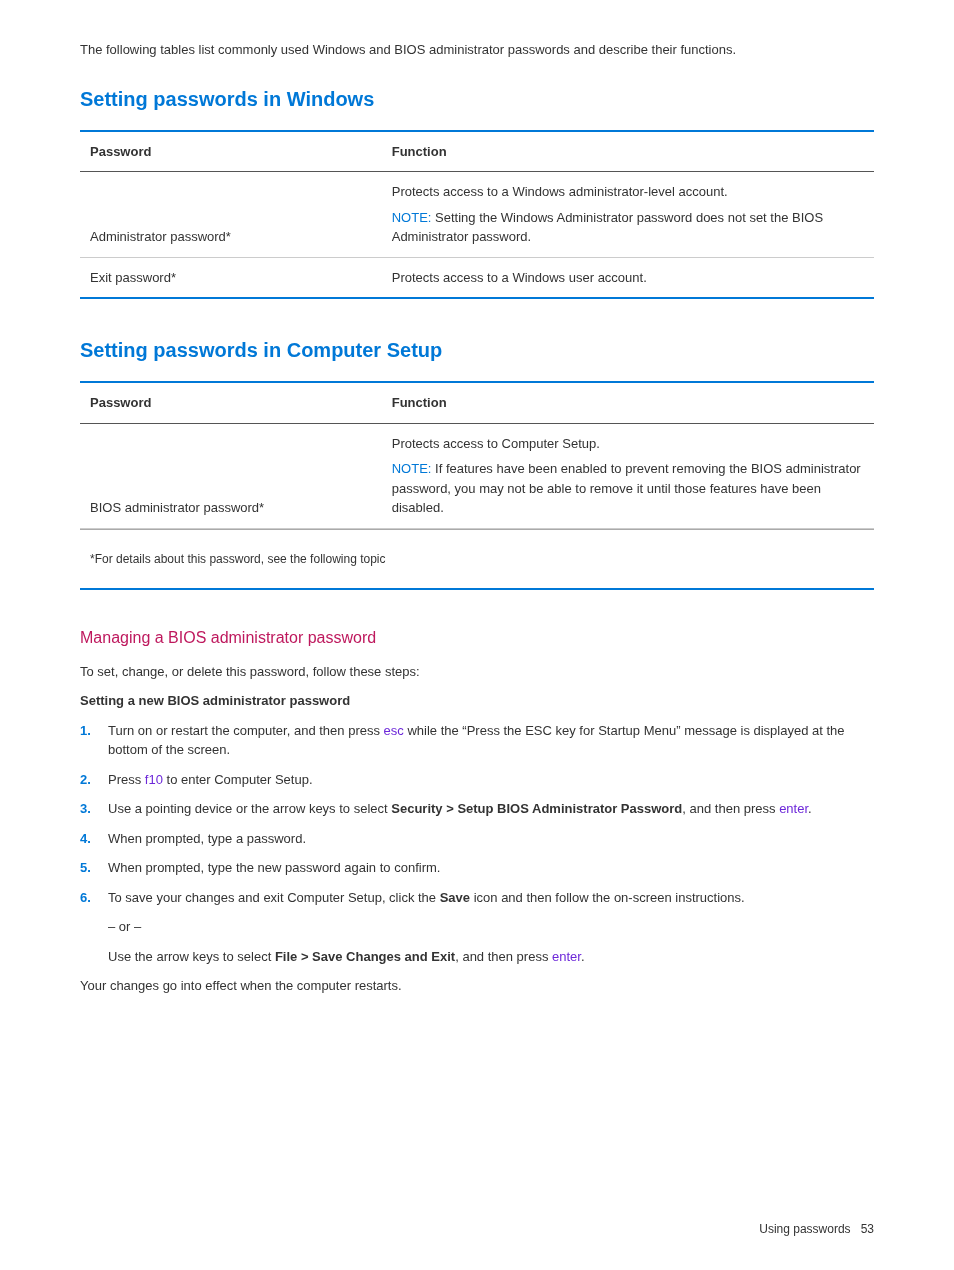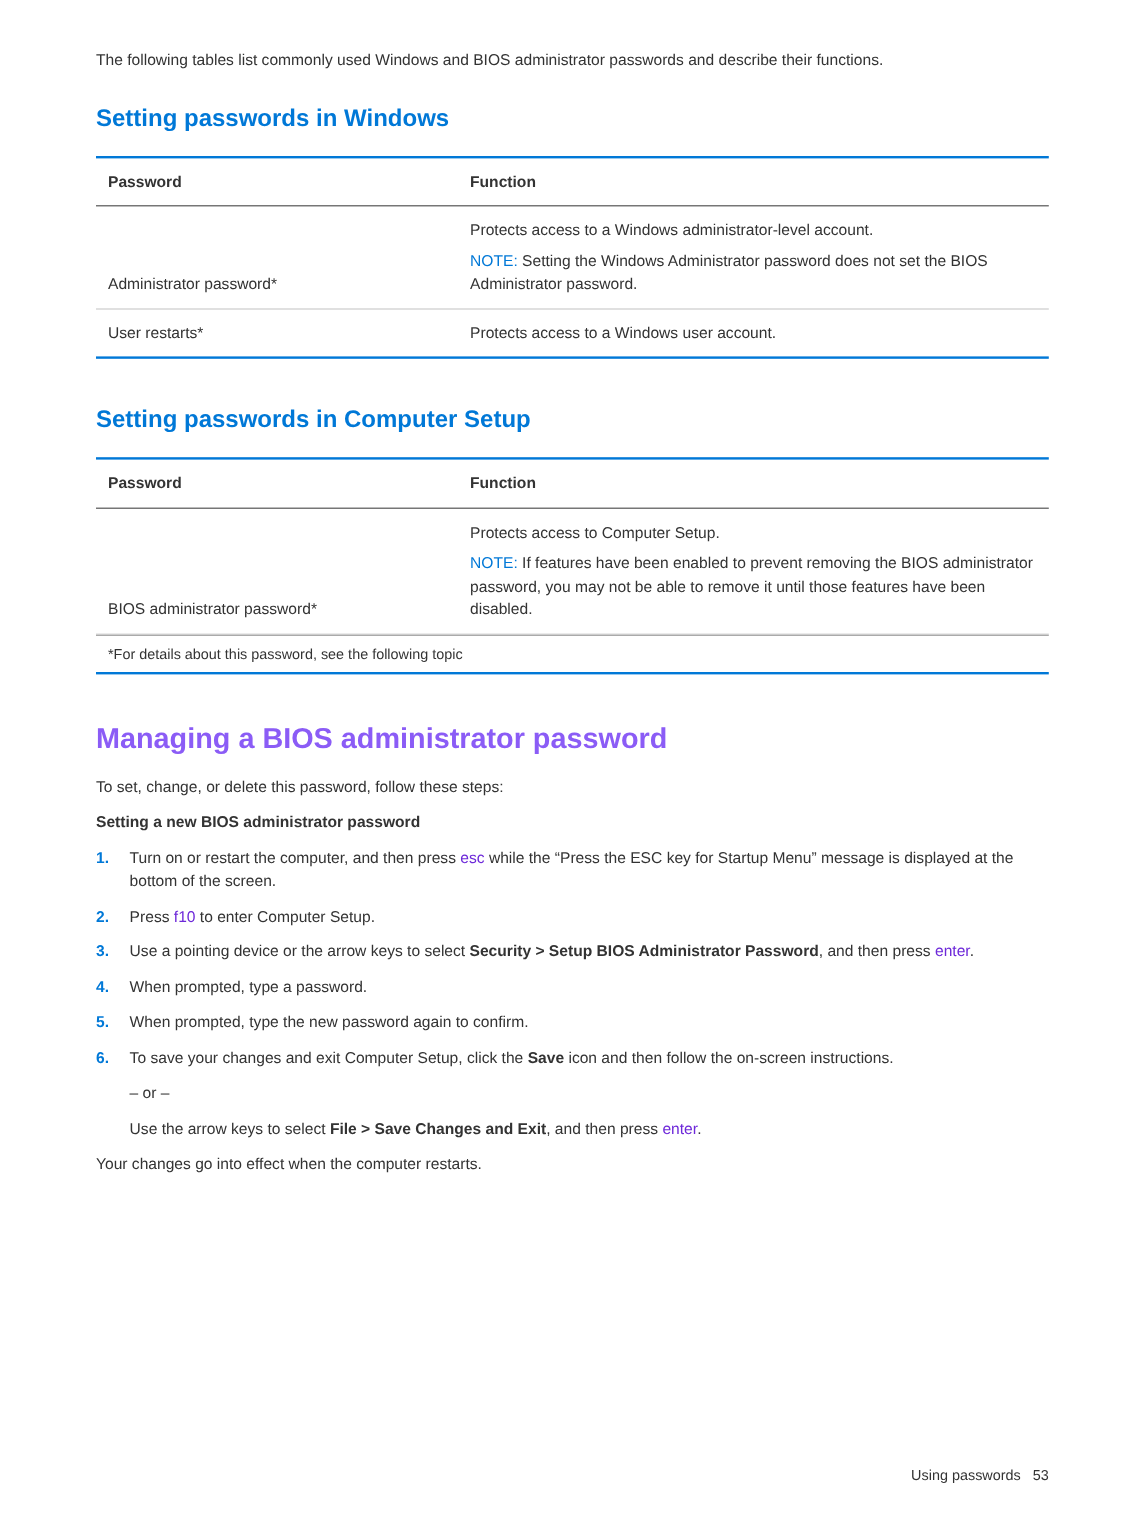--- a/index.html
+++ b/index.html
@@ -39,23 +39,23 @@
     .note-label {
       color: #0078d7;
       font-weight: normal;
     }
 
     .managing-section {
       margin-bottom: 20px;
     }
 
     .managing-title {
-      color: #8b5cf6;
-      font-size: 24px;
-      font-weight: bold;
+      color: #be185d;
+      font-size: 16px;
+      font-weight: normal;
       margin-bottom: 12px;
     }
 
     .managing-intro {
       margin-bottom: 10px;
       font-size: 13px;
     }
 
     .sub-heading {
       font-weight: bold;
@@ -188,21 +188,21 @@
     <div class="table-body-row">
       <div class="td-password">Administrator password*</div>
       <div class="td-function">
         <span>Protects access to a Windows administrator-level account.</span>
         <span class="note-row">
           <span class="note-label">NOTE:</span><span>  Setting the Windows Administrator password does not set the BIOS Administrator password.</span>
         </span>
       </div>
     </div>
     <div class="table-body-row">
-      <div class="td-password">User restarts*</div>
+      <div class="td-password">Exit password*</div>
       <div class="td-function">Protects access to a Windows user account.</div>
     </div>
   </div>
 </div>
 
 <div class="section">
   <h2 class="section-title">Setting passwords in Computer Setup</h2>
 
   <div class="table-wrapper">
     <div class="table-header-row">
@@ -211,21 +211,21 @@
     </div>
     <div class="table-body-row">
       <div class="td-password">BIOS administrator password*</div>
       <div class="td-function">
         <span>Protects access to Computer Setup.</span>
         <span class="note-row">
           <span class="note-label">NOTE:</span><span>  If features have been enabled to prevent removing the BIOS administrator password, you may not be able to remove it until those features have been disabled.</span>
         </span>
       </div>
     </div>
-    <div style="padding: 6px 10px; font-size: 12px; border-top: 1px solid #aaa;">
+    <div style="padding: 20px 10px; font-size: 12px; border-top: 1px solid #aaa;">
       <span>*For details about this password, see the following topic</span>
     </div>
   </div>
 </div>
 
 <div class="managing-section">
   <h2 class="managing-title">Managing a BIOS administrator password</h2>
   <p class="managing-intro">To set, change, or delete this password, follow these steps:</p>
   <p class="sub-heading">Setting a new BIOS administrator password</p>
 

